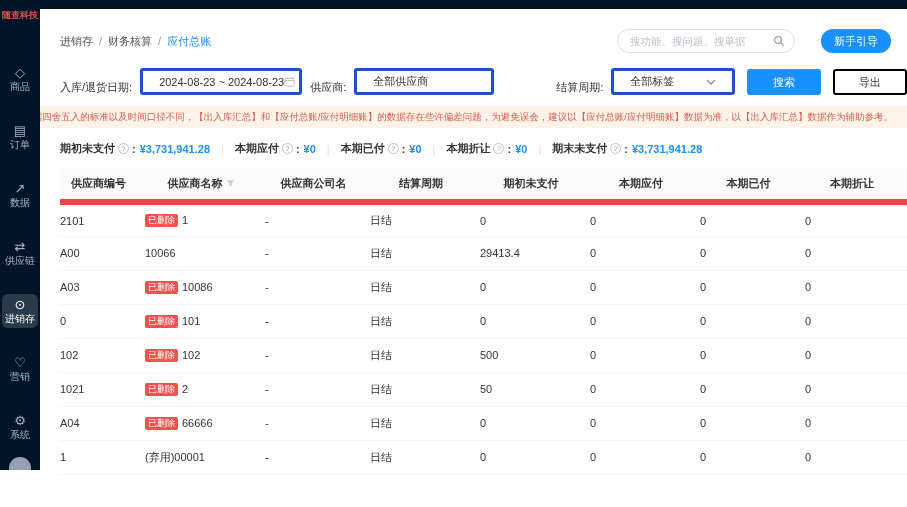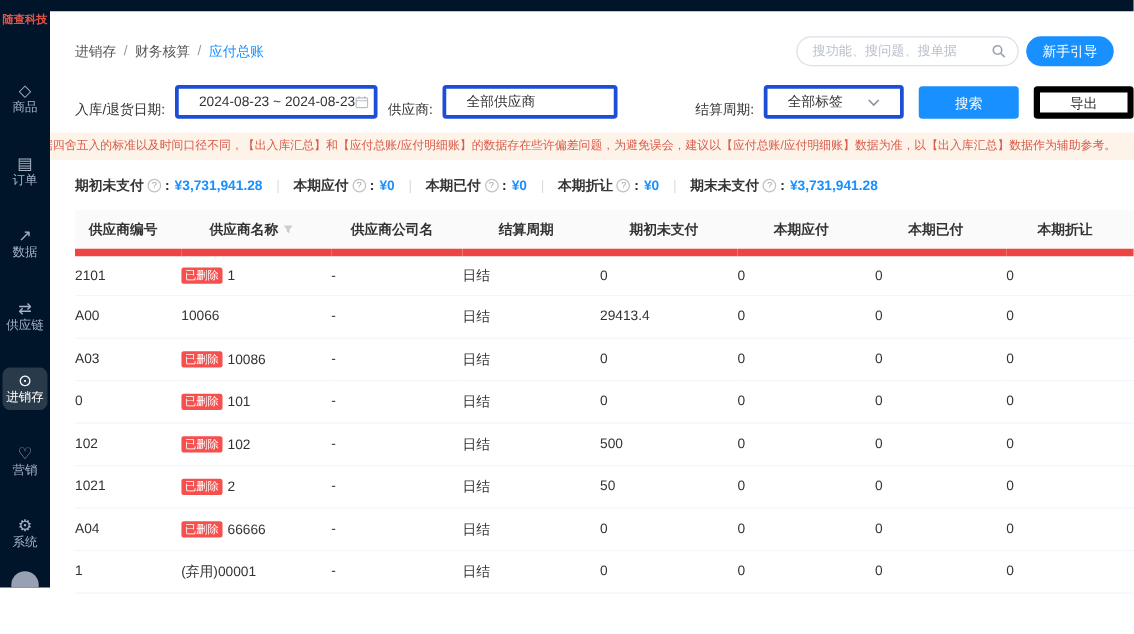--- a/index.html
+++ b/index.html
@@ -28,35 +28,35 @@
   .sb-icon{font-size:13px;line-height:1}
   .sb-label{font-size:10px;line-height:1;white-space:nowrap}
   .sb-avatar{position:absolute;bottom:-9px;left:9px;width:22px;height:22px;border-radius:50%;background:#97a1b1;cursor:pointer}
   
   .main{position:absolute;left:40px;top:9px;right:0;bottom:0;background:#fff}
   .header-row{display:flex;justify-content:space-between;align-items:center;padding:20px 16px 0 20px}
   .breadcrumb{display:flex;align-items:center}
   .bc-link{color:#555;cursor:pointer}
   .bc-sep{margin:0 6px;color:#999}
   .bc-current{color:var(--accent)}
-  .header-right{display:flex;align-items:center;gap:6px}
+  .header-right{display:flex;align-items:center;gap:26px}
   .search-box{position:relative;width:178px;height:24px;border:1px solid #dcdfe6;border-radius:13px;display:flex;align-items:center;padding:0 26px 0 12px;background:#fff}
   .search-input{border:none;outline:none;width:100%;font-size:10.5px;color:#333;background:transparent;font-family:inherit}
   .search-input::placeholder{color:#b8bec8}
   .search-ic{position:absolute;right:9px;top:5px;cursor:pointer;line-height:0}
   .guide-btn{height:24px;padding:0 13px;border:none;border-radius:13px;background:var(--accent);color:#fff;font-size:11px;cursor:pointer;font-family:Liberation Mono, monospace}
   
   .filter-row{display:flex;align-items:flex-end;padding:15px 0 0 20px;gap:8px;white-space:nowrap}
   .f-label{color:#333}
   .f-input{height:27px;border:3px solid #1d4ed8;border-radius:3px;display:flex;align-items:center;padding:0 16px;background:#fff;color:#333;font-size:11px;font-family:inherit}
   .date-input{width:162px;justify-content:space-between;cursor:pointer}
   .supplier-input{width:140px}
   .cycle-label{margin-left:54px}
   .cycle-select{width:140px;justify-content:space-between;cursor:pointer}
-  .btn{height:26px;padding:0 24px;border:5px solid #000000;border-radius:3px;background:#fff;color:#333;font-size:11px;cursor:pointer;margin-left:4px;font-family:Liberation Sans, sans-serif}
+  .btn{height:26px;padding:0 24px;border:2px solid #000000;border-radius:3px;background:#fff;color:#333;font-size:11px;cursor:pointer;margin-left:4px;font-family:Liberation Sans, sans-serif}
   .btn.primary{background:var(--accent);border-color:var(--accent);color:#fff}
   
   .notice{
     margin-top:11px;background:var(--notice-bg);color:var(--notice-text);
     padding:5px 14px 5px 20px;font-size:9.5px;line-height:1.3;
     display:flex;gap:4px;align-items:center;white-space:nowrap;overflow:hidden;justify-content:flex-end;
   }
   
   .summary{display:flex;align-items:center;padding:13px 0 9px 20px;font-weight:700;font-size:11px}
   .sum-sep{color:#dcdcdc;margin:0 11px;font-weight:400}

